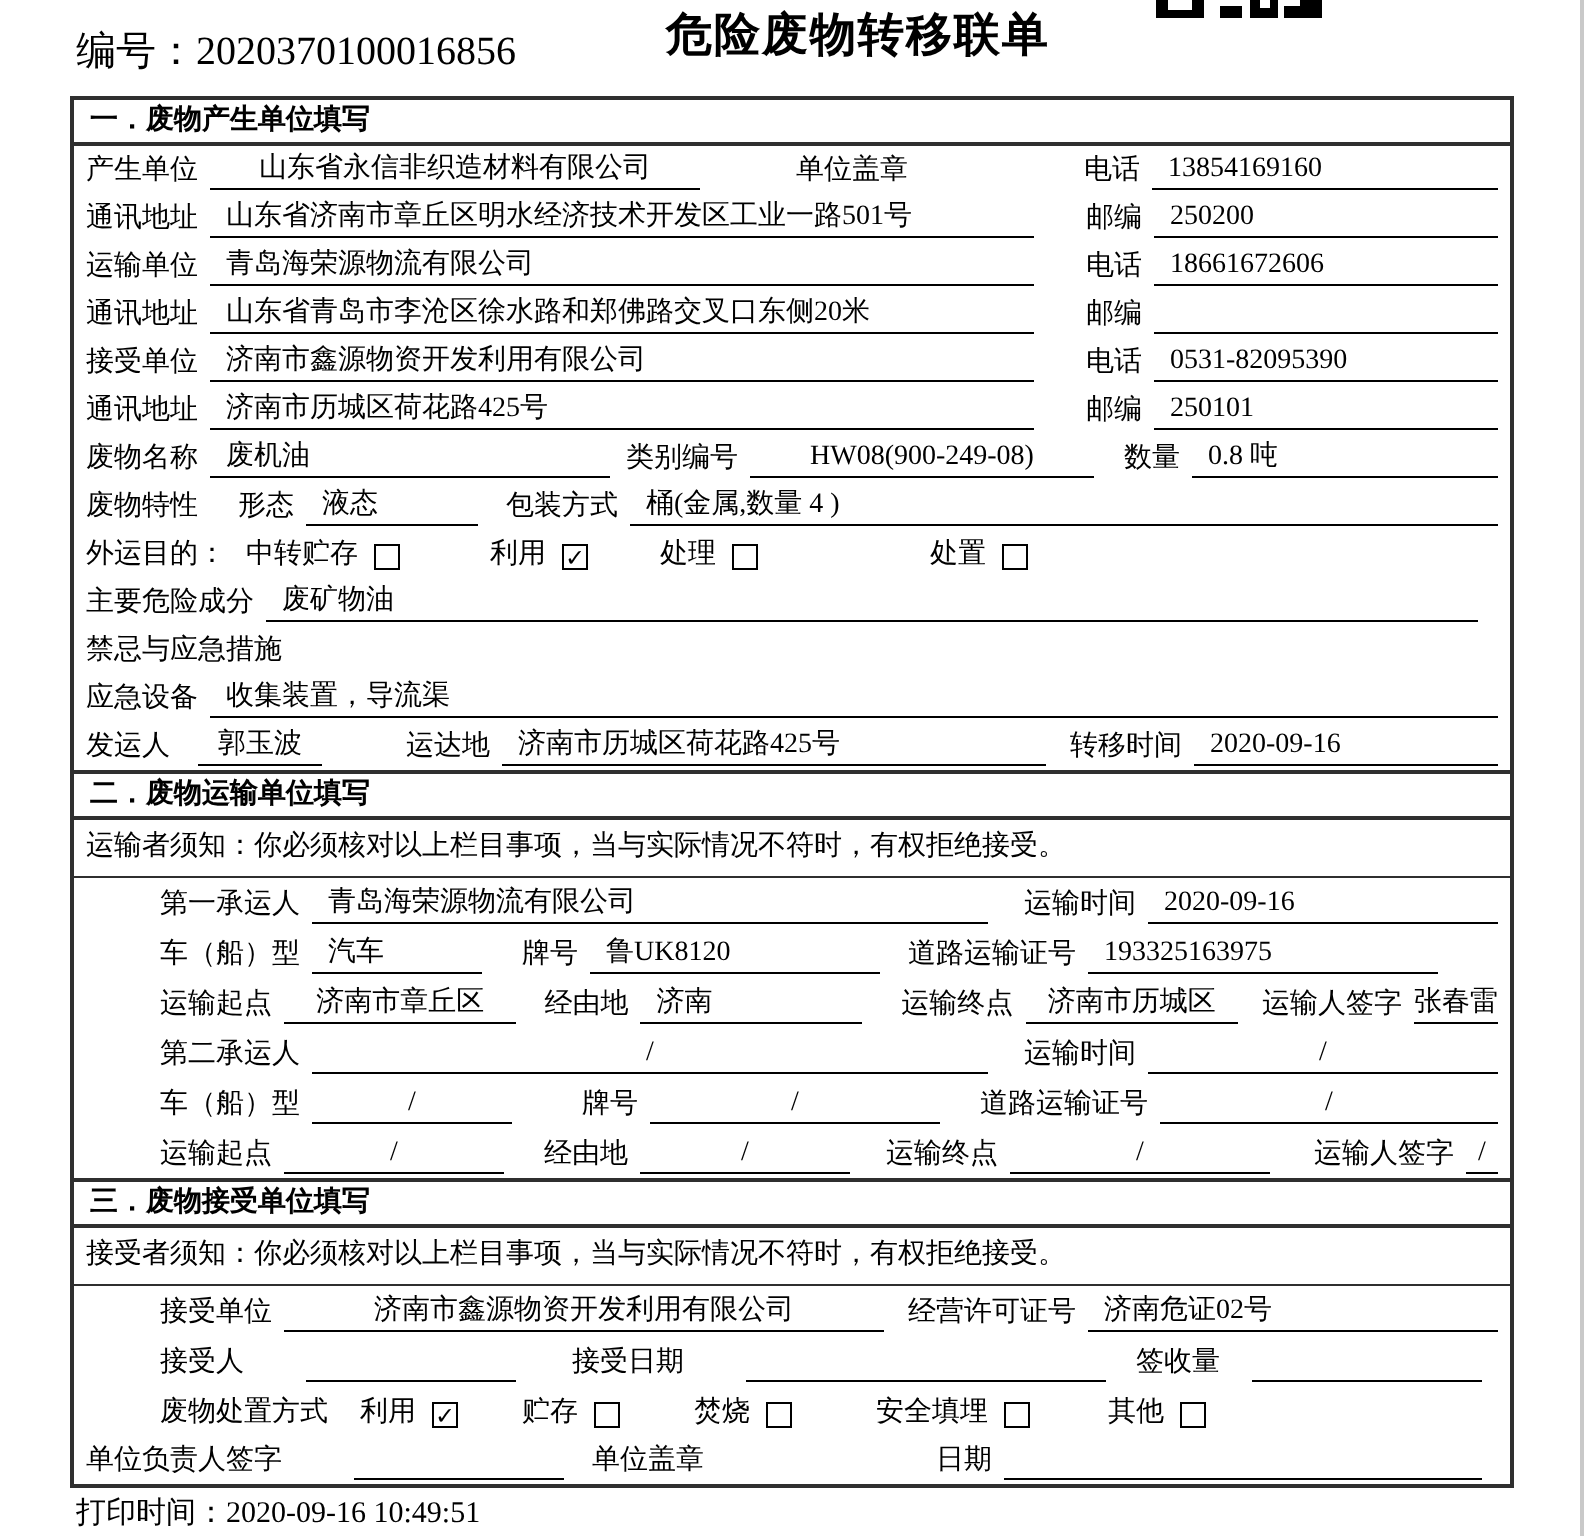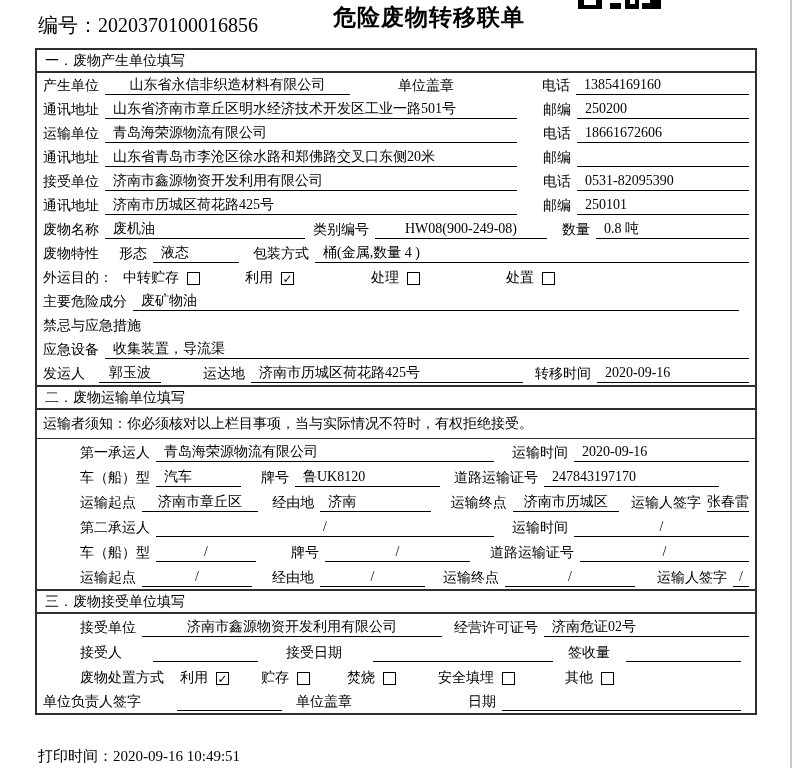--- a/index.html
+++ b/index.html
@@ -29,21 +29,21 @@
   .form {
     position: absolute; left: 35px; top: 48px; width: 722px;
     border: 2px solid #2f2f2f;
     background: #fff;
     font-size: 14px;
   }
   .section { border-top: 2px solid #2f2f2f; }
   .section:first-child { border-top: none; }
   .sec-head {
     height: 23px; line-height: 22px;
-    font-weight: normal; padding-left: 8px;
+    font-weight: bold; padding-left: 8px;
     border-bottom: 2px solid #2f2f2f;
     font-size: 14px;
   }
   .notice-row {
     height: 29px; line-height: 28px;
     padding-left: 6px;
     border-bottom: 1px solid #2f2f2f;
     white-space: nowrap;
   }
   .row {
@@ -166,21 +166,21 @@
       <div class="row">
         <span class="lbl">外运目的：</span>
         <span class="opt" style="margin-left:4px">
           <span class="lbl">中转贮存</span>
           <span class="cb"></span>
         </span>
         <span class="opt" style="margin-left:45px">
           <span class="lbl">利用</span>
           <span class="cb">✓</span>
         </span>
-        <span class="opt" style="margin-left:77px">
+        <span class="opt" style="margin-left:36px">
           <span class="lbl">处理</span>
           <span class="cb"></span>
         </span>
         <span class="opt" style="margin-left:86px">
           <span class="lbl">处置</span>
           <span class="cb"></span>
         </span>
       </div>
 
       <div class="row">
@@ -217,21 +217,21 @@
         <span class="lbl" style="margin-left:18px">运输时间</span>
         <span class="u grow">2020-09-16</span>
       </div>
 
       <div class="row h25">
         <span class="lbl">车（船）型</span>
         <span class="u" style="width:85px">汽车</span>
         <span class="lbl" style="margin-left:20px">牌号</span>
         <span class="u" style="width:145px">鲁UK8120</span>
         <span class="lbl" style="margin-left:14px">道路运输证号</span>
-        <span class="u grow" style="margin-right:30px">247843197170</span>
+        <span class="u grow" style="margin-right:30px">193325163975</span>
       </div>
 
       <div class="row h25">
         <span class="lbl">运输起点</span>
         <span class="u c" style="width:118px">济南市章丘区</span>
         <span class="lbl" style="margin-left:14px">经由地</span>
         <span class="u" style="width:112px">济南</span>
         <span class="lbl" style="margin-left:20px">运输终点</span>
         <span class="u c" style="width:108px">济南市历城区</span>
         <span class="lbl" style="margin-left:12px">运输人签字</span>
@@ -261,20 +261,21 @@
         <span class="u c" style="width:105px">/</span>
         <span class="lbl" style="margin-left:18px">运输终点</span>
         <span class="u c" style="width:130px">/</span>
         <span class="lbl" style="margin-left:22px">运输人签字</span>
         <span class="u c grow">/</span>
       </div>
     </div>
 
     <div class="section">
       <div class="sec-head">三．废物接受单位填写</div>
+      <div class="notice-row">接受者须知：你必须核对以上栏目事项，当与实际情况不符时，有权拒绝接受。</div>
 
       <div class="row h25">
         <span class="lbl">接受单位</span>
         <span class="u c" style="width:300px">济南市鑫源物资开发利用有限公司</span>
         <span class="lbl" style="margin-left:12px">经营许可证号</span>
         <span class="u grow">济南危证02号</span>
       </div>
 
       <div class="row h25">
         <span class="lbl">接受人</span>
@@ -296,21 +297,21 @@
           <span class="cb"></span>
         </span>
         <span class="opt" style="margin-left:37px">
           <span class="lbl">焚烧</span>
           <span class="cb"></span>
         </span>
         <span class="opt" style="margin-left:42px">
           <span class="lbl">安全填埋</span>
           <span class="cb"></span>
         </span>
-        <span class="opt" style="margin-left:50px">
+        <span class="opt" style="margin-left:39px">
           <span class="lbl">其他</span>
           <span class="cb"></span>
         </span>
       </div>
 
       <div class="row">
         <span class="lbl">单位负责人签字</span>
         <span class="u" style="width:105px; margin-left:30px"></span>
         <span class="lbl" style="margin-left:14px">单位盖章</span>
         <span class="lbl" style="margin-left:110px">日期</span>

